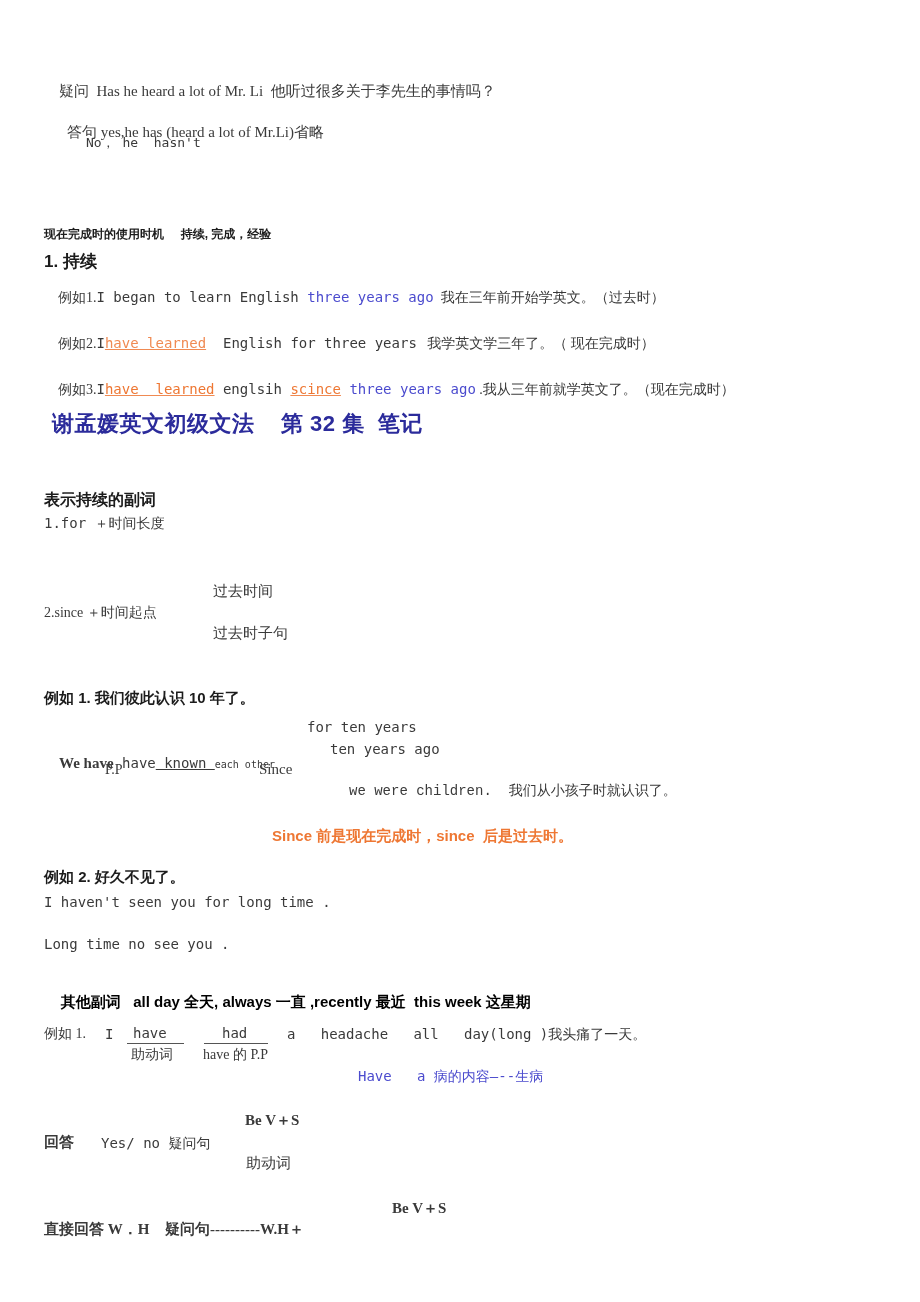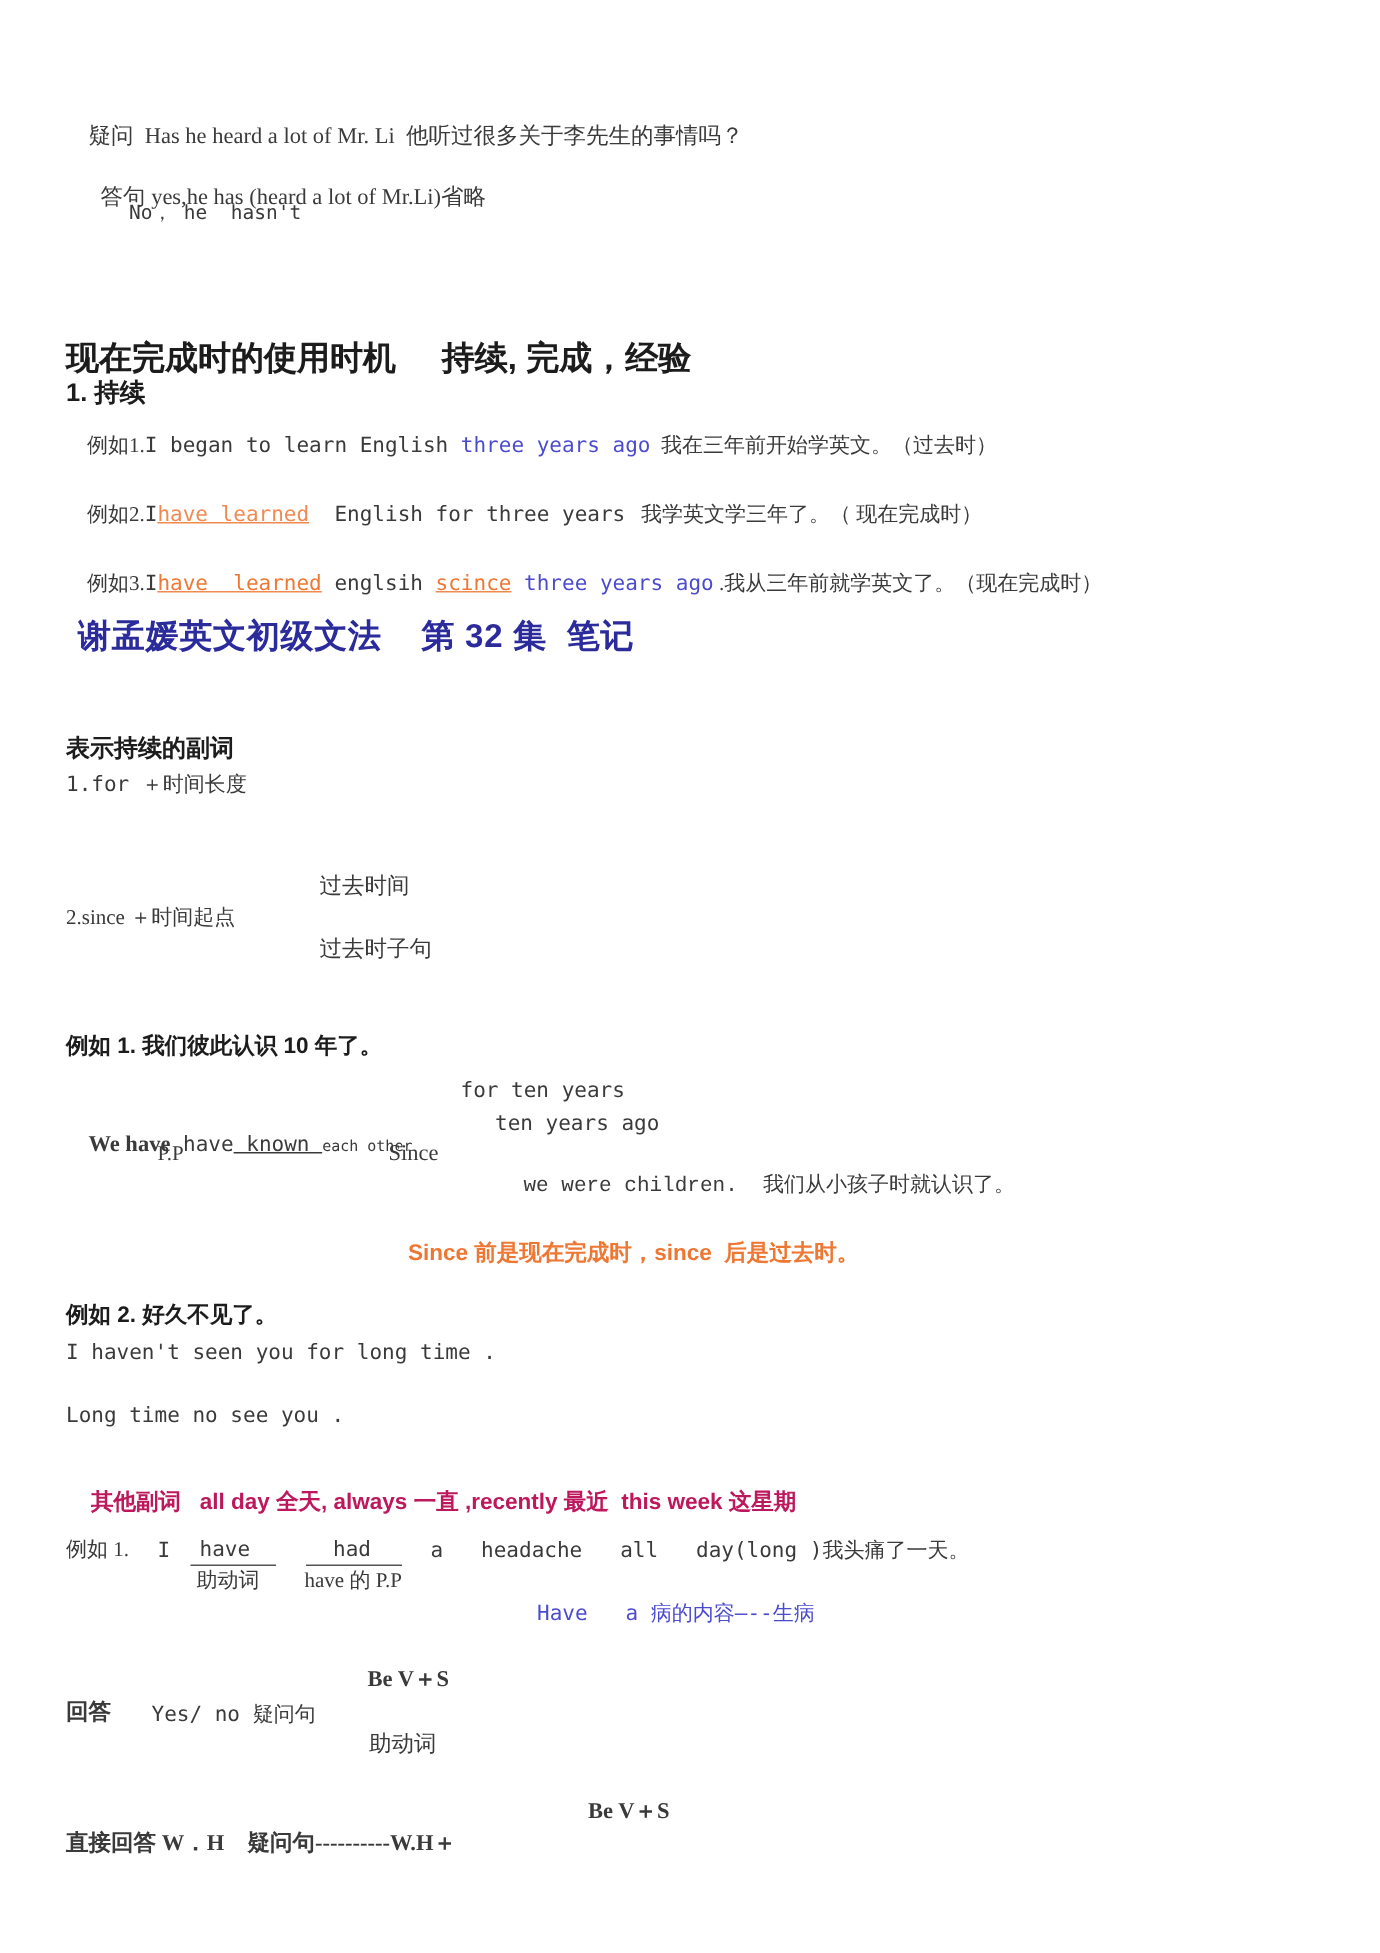--- a/index.html
+++ b/index.html
@@ -56,21 +56,21 @@
   <div class="ln serif" style="left:44px; top:69px; font-size:15px;">
     <span>疑问</span><span>&nbsp;&nbsp;</span><span>Has he heard a lot of Mr. Li</span><span>&nbsp;&nbsp;</span><span>他听过很多关于李先生的事情吗？</span>
   </div>
 
   <div class="ln serif" style="left:52px; top:110px; font-size:15px;">
     <span>答句</span><span>&nbsp;</span><span>yes,he has (heard a lot of Mr.Li)省略</span>
   </div>
 
   <div class="ln mono" style="left:86px; top:136px; font-size:13px;">No， he  hasn't</div>
 
-  <div class="ln sans b" style="left:44px; top:228px; font-size:22px; color:#1c1c1c;">现在完成时的使用时机     持续, 完成，经验</div>
+  <div class="ln sans b" style="left:44px; top:228px; font-size:12px; color:#1c1c1c;">现在完成时的使用时机     持续, 完成，经验</div>
 
   <div class="ln sans b" style="left:44px; top:253px; font-size:17px; color:#1c1c1c;">1. 持续</div>
 
   <div class="ln" style="left:44px; top:276px; font-size:14px;">
     <span class="serif">例如1.</span><span class="mono">I began to learn English </span><span class="mono c-blue">three years ago</span><span class="serif">  我在三年前开始学英文。（过去时）</span>
   </div>
 
   <div class="ln" style="left:44px; top:322px; font-size:14px;">
     <span class="serif">例如2.</span><span class="mono">I</span><span class="mono c-orange-lt u-o">have learned</span><span class="mono">  English for three years</span><span class="serif">   我学英文学三年了。（ 现在完成时）</span>
   </div>
@@ -109,21 +109,21 @@
 
   <div class="ln sans b c-orange" style="left:272px; top:828px; font-size:15px;">Since 前是现在完成时，since  后是过去时。</div>
 
   <div class="ln sans b" style="left:44px; top:869px; font-size:15px; color:#1c1c1c;">例如 2. 好久不见了。</div>
 
   <div class="ln mono" style="left:44px; top:895px; font-size:14px;">I haven't seen you for long time .</div>
 
 
   <div class="ln mono" style="left:44px; top:937px; font-size:14px;">Long time no see you .</div>
 
-  <div class="ln sans b" style="left:44px; top:979px; font-size:15px; color:#be185d;">
+  <div class="ln sans b" style="left:44px; top:979px; font-size:15px; color:#000000;">
     <span>其他副词</span><span>&nbsp;&nbsp;&nbsp;</span><span>all day 全天, always 一直 ,recently 最近  this week 这星期</span>
   </div>
 
   <div class="ln serif" style="left:44px; top:1027px; font-size:14px;">例如 1.</div>
 
   <div class="ln mono" style="left:105px; top:1027px; font-size:14px;">I</div>
 
   <div class="ln mono" style="left:133px; top:1026px; font-size:14px;">have</div>
   <div class="rule" style="left:127px; top:1043px; width:57px;"></div>
 

